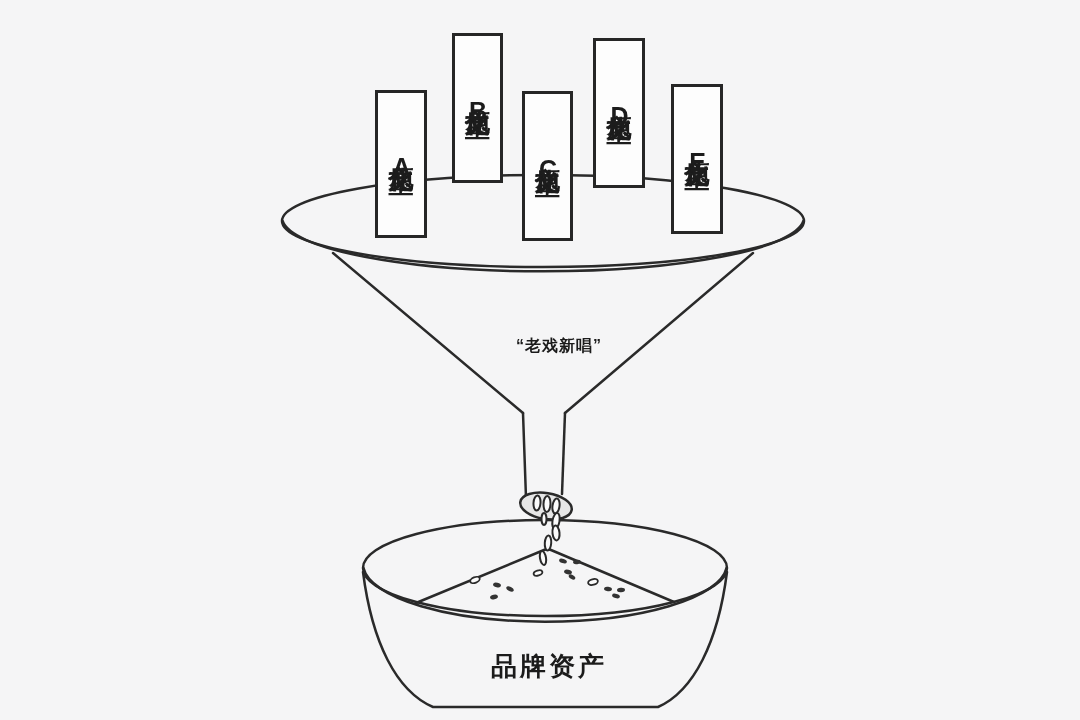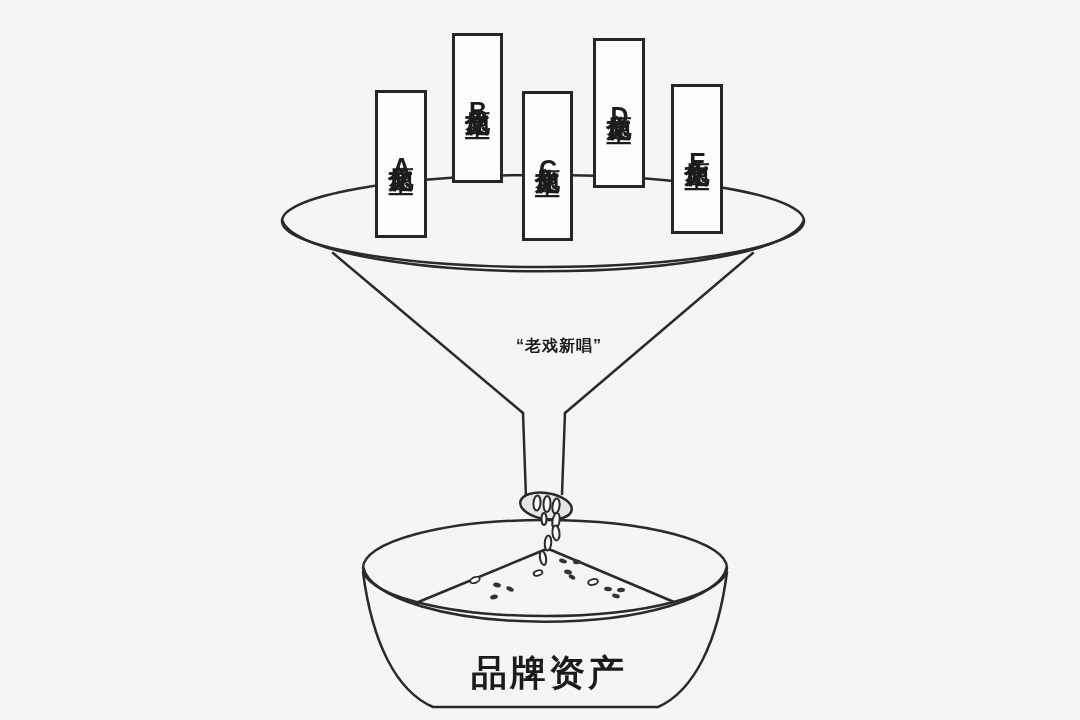--- a/index.html
+++ b/index.html
@@ -30,21 +30,21 @@
   .funnel-title{
     left:540px;top:294px;transform:translateX(-50%);
     font-size:29px;font-weight:700;letter-spacing:1px;
   }
   .funnel-subtitle{
     left:547px;top:336px;transform:translateX(-50%);
     font-size:16px;font-weight:700;letter-spacing:1px;margin-left:12px;
   }
   .bowl-label{
     left:549px;top:649px;transform:translateX(-50%);
-    font-size:36px;font-weight:700;letter-spacing:3px;
+    font-size:26px;font-weight:700;letter-spacing:3px;
   }
 </style>
 </head>
 <body>
 
 <div class="stage">
 
   <svg width="1080" height="720" viewBox="0 0 1080 720">
     <g stroke="#2a2a2a" stroke-width="2.5" fill="none" stroke-linecap="round" stroke-linejoin="round">
 

